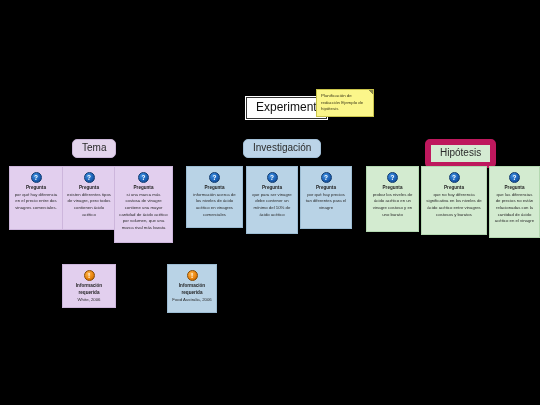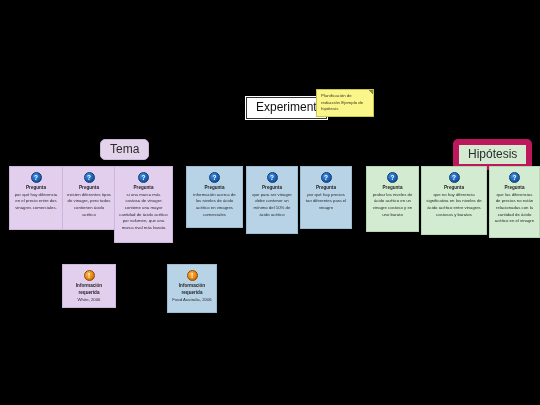--- a/index.html
+++ b/index.html
@@ -31,23 +31,22 @@
   .sticky .fold{
     position:absolute;right:0;top:0;width:6px;height:6px;
     background:linear-gradient(225deg,#000 0 3px,transparent 3px);
     opacity:.45;
   }
 
   
   .cat{
     position:absolute;top:139px;
     padding:2px 9px 3px 9px;border-radius:5px;
-    font-size:12px;color:#2b2b2b;line-height:1.2;
+    font-size:10px;color:#2b2b2b;line-height:1.2;
     white-space:nowrap;
-    margin-left:28px;
   }
   .cat.tema{left:72px;background:#e3d4ec;border:1px solid #cbb6d8;}
   .cat.inv{left:243px;background:#bcd4e8;border:1px solid #a2bfd7;}
   .cat.hip{left:425px;background:#d4ebd2;border:6px solid #be185d;}
 
   
   .card{
     position:absolute;box-sizing:border-box;
     padding:5px 4px 6px 4px;text-align:center;
     font-size:4.3px;line-height:1.55;color:#2a2a2a;
@@ -97,20 +96,21 @@
 <div id="canvas">
 
   <div class="title-box">Experiment</div>
 
   <div class="sticky">
     <span class="fold"></span>
     <span>Planificación de redacción Ejemplo de hipótesis</span>
   </div>
 
   <div class="cat tema">Tema</div>
+  <div class="cat inv">Investigación</div>
   <div class="cat hip">Hipótesis</div>
 
   <div class="card purple" style="left:9px;top:166px;width:54px;height:64px;">
     <span class="badge"></span>
     <span class="card-title">Pregunta</span>
     <span class="card-body">por qué hay diferencia en el precio entre dos vinagres comerciales.</span>
   </div>
 
   <div class="card purple" style="left:62px;top:166px;width:54px;height:64px;">
     <span class="badge"></span>

